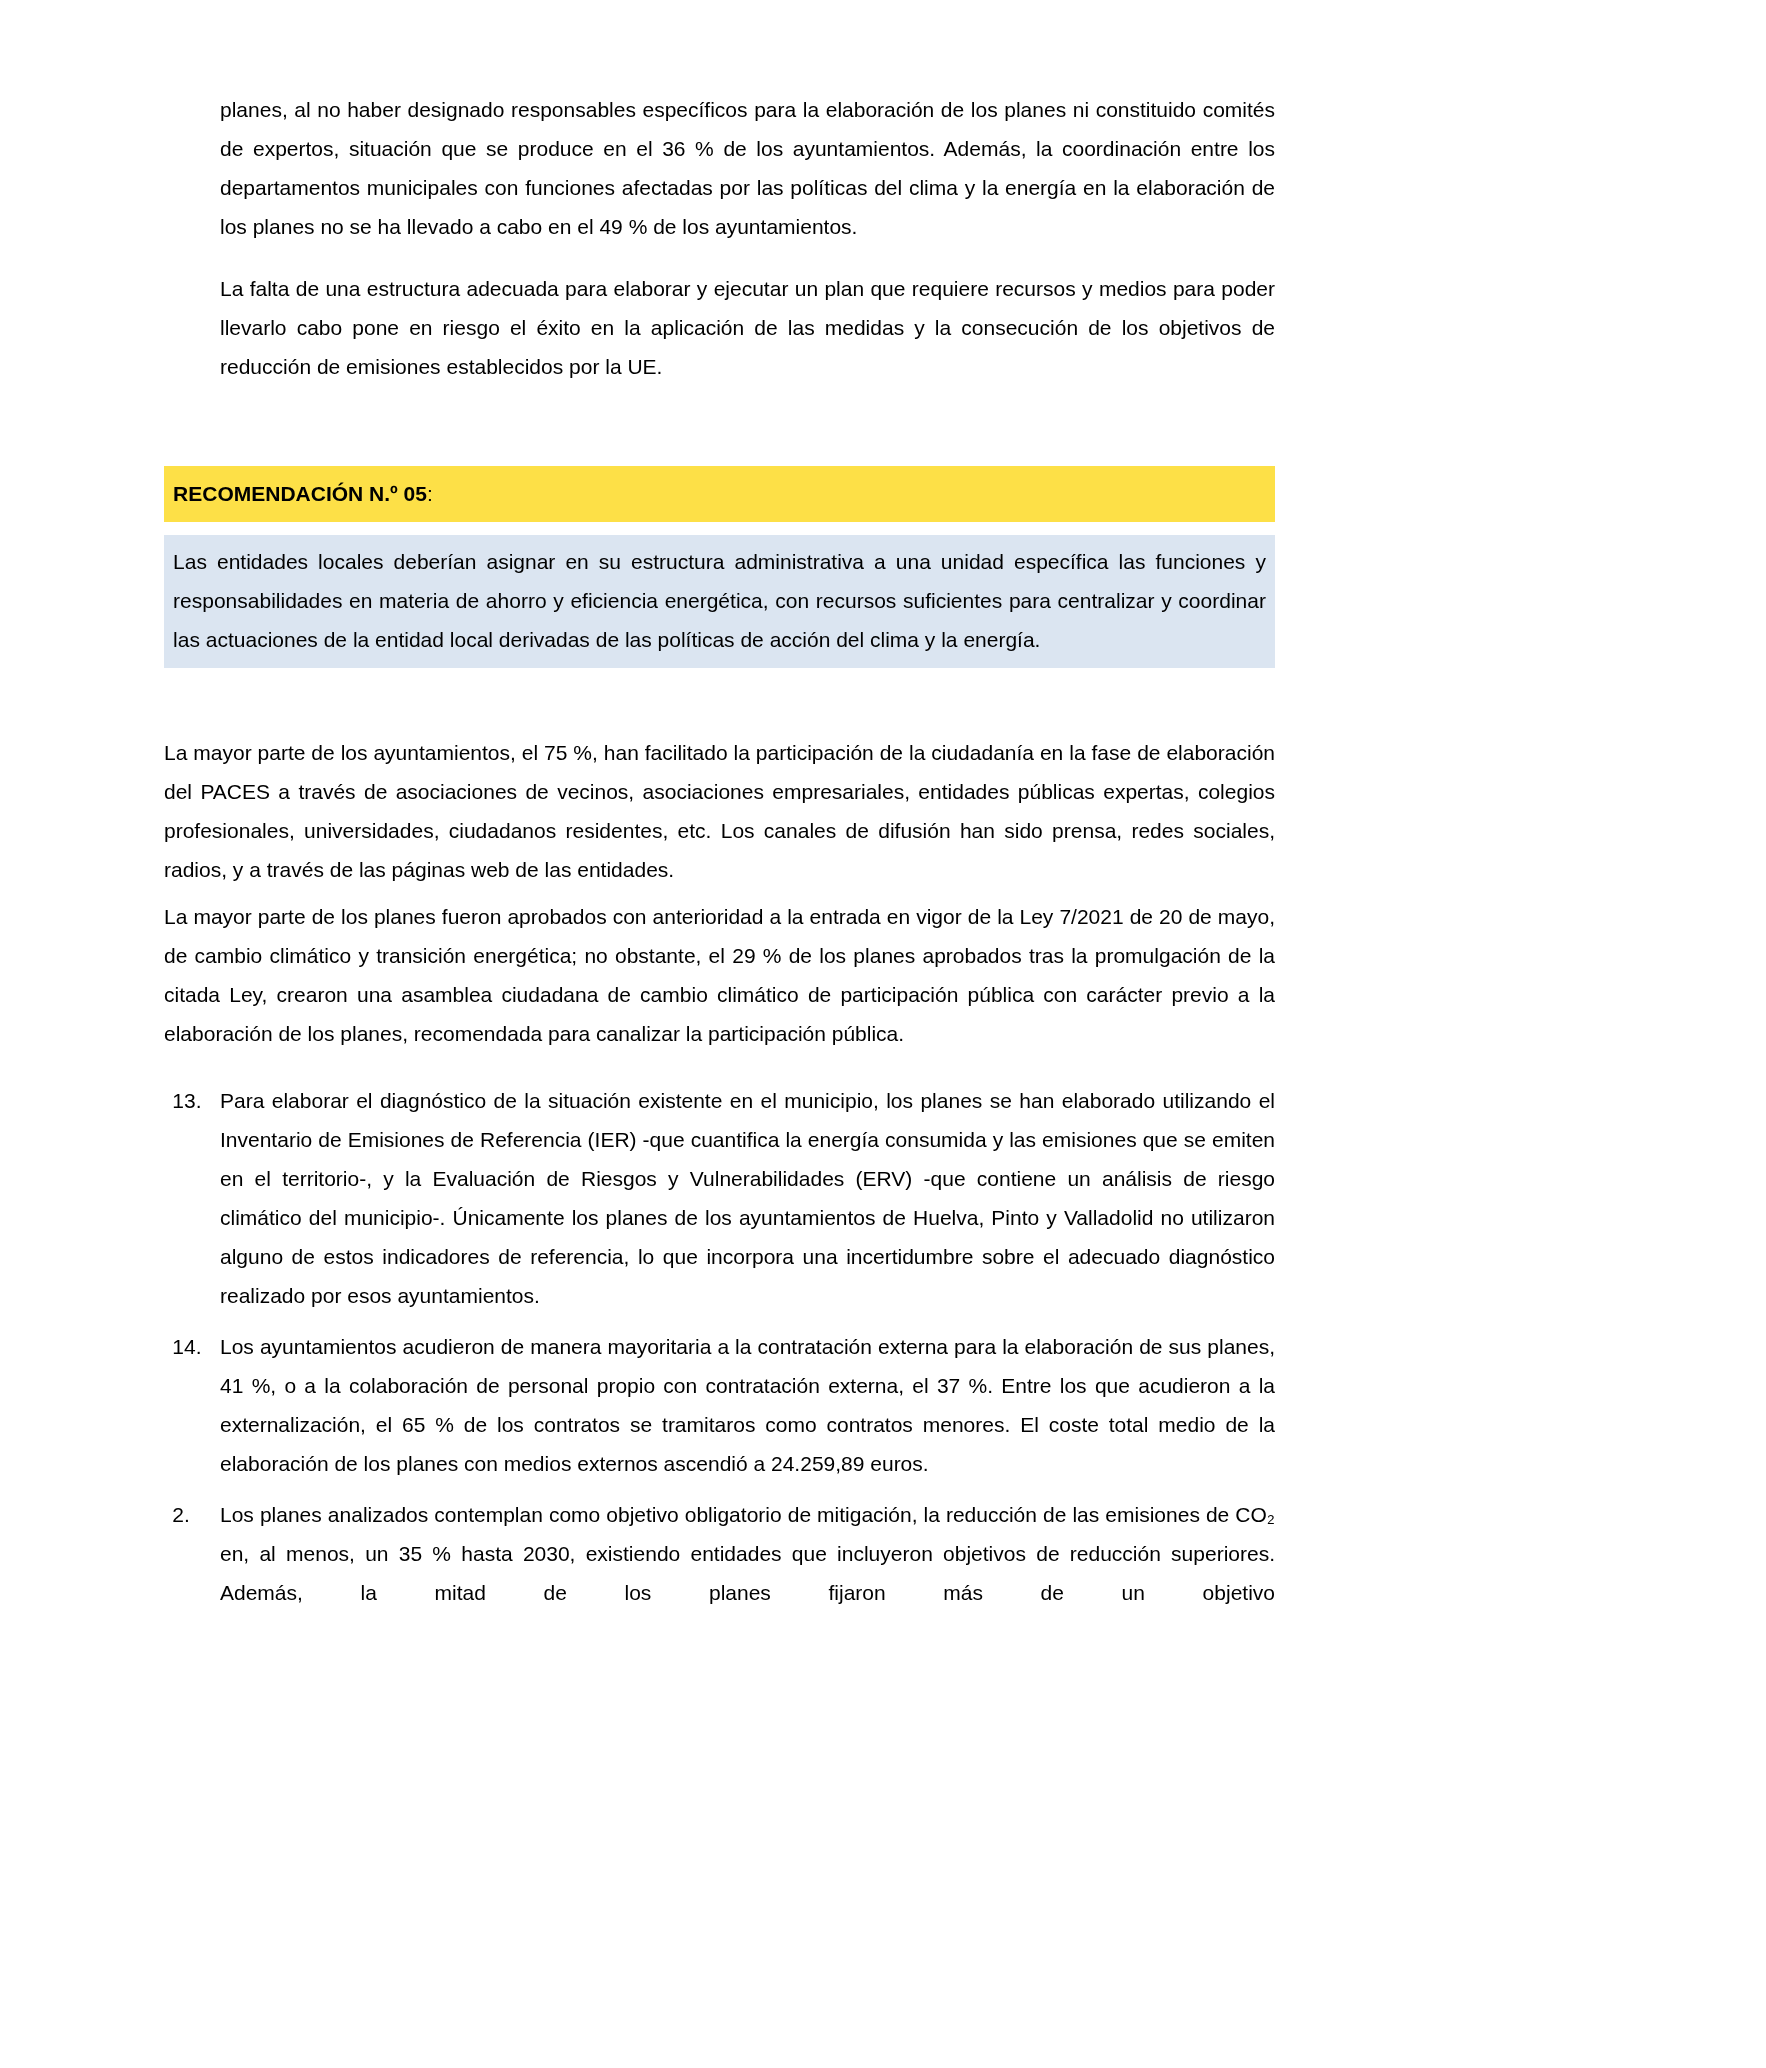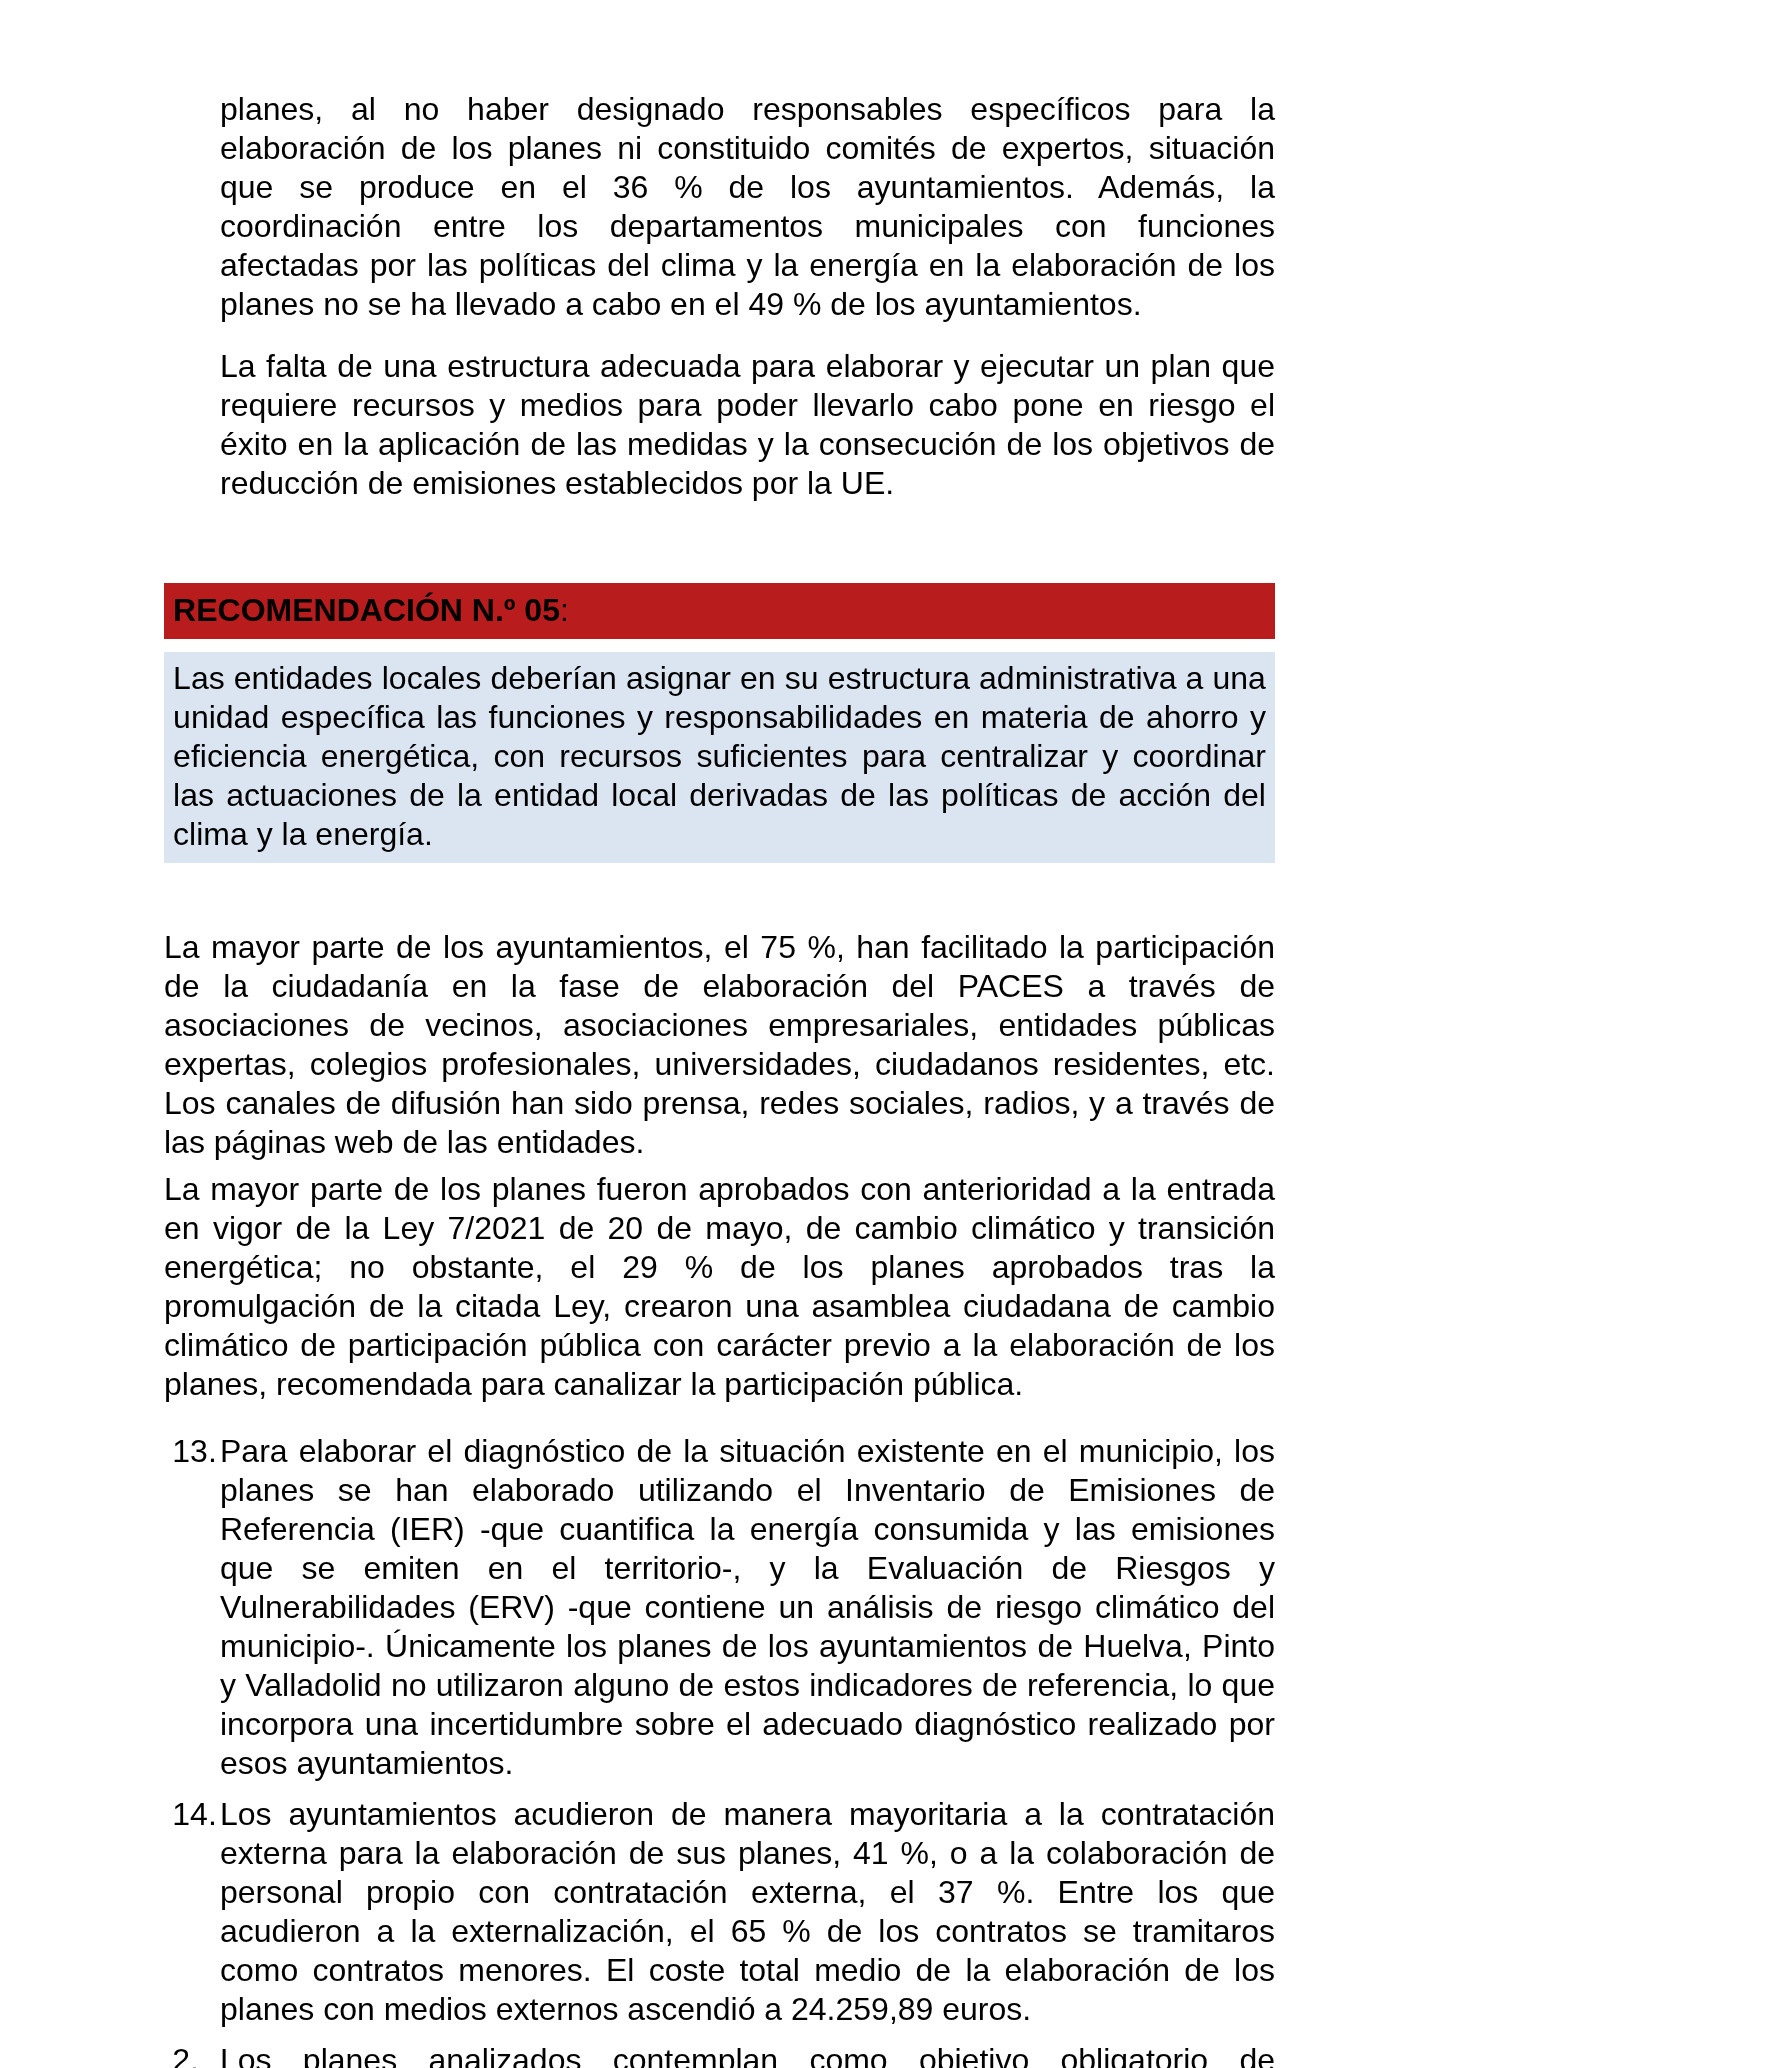--- a/index.html
+++ b/index.html
@@ -9,21 +9,21 @@
     height: 2068px;
     font-family: "Liberation Sans", sans-serif;
     color: #000000;
     overflow: hidden;
   }
   .page {
     width: 1438px;
     height: 2068px;
     background: #ffffff;
     padding: 90px 163px 0 164px;
-    font-size: 32px;
+    font-size: 21px;
     line-height: 39px;
   }
   .para {
     text-align: justify;
     margin-left: 56px;
     margin-bottom: 23px;
   }
   .rec-box {
     margin-top: 80px;
     margin-bottom: 65px;
@@ -57,21 +57,21 @@
 </head>
 <body>
 
 <div class="page">
 
   <p class="para">planes, al no haber designado responsables específicos para la elaboración de los planes ni constituido comités de expertos, situación que se produce en el 36 % de los ayuntamientos. Además, la coordinación entre los departamentos municipales con funciones afectadas por las políticas del clima y la energía en la elaboración de los planes no se ha llevado a cabo en el 49 % de los ayuntamientos.</p>
 
   <p class="para">La falta de una estructura adecuada para elaborar y ejecutar un plan que requiere recursos y medios para poder llevarlo cabo pone en riesgo el éxito en la aplicación de las medidas y la consecución de los objetivos de reducción de emisiones establecidos por la UE.</p>
 
   <div class="rec-box">
-    <div class="rec-title" style="background-color: #b91c1c;">
+    <div class="rec-title" style="background-color: #fde047;">
       <span class="label">RECOMENDACIÓN N.º 05</span><span>:</span>
     </div>
     <div class="rec-body" style="background-color: rgb(219, 229, 241);">Las entidades locales deberían asignar en su estructura administrativa a una unidad específica las funciones y responsabilidades en materia de ahorro y eficiencia energética, con recursos suficientes para centralizar y coordinar las actuaciones de la entidad local derivadas de las políticas de acción del clima y la energía.</div>
   </div>
 
   <div class="item gap-none">
     <div class="item-body">
       <p class="item-para">La mayor parte de los ayuntamientos, el 75 %, han facilitado la participación de la ciudadanía en la fase de elaboración del PACES a través de asociaciones de vecinos, asociaciones empresariales, entidades públicas expertas, colegios profesionales, universidades, ciudadanos residentes, etc. Los canales de difusión han sido prensa, redes sociales, radios, y a través de las páginas web de las entidades.</p>
       <p class="item-para">La mayor parte de los planes fueron aprobados con anterioridad a la entrada en vigor de la Ley 7/2021 de 20 de mayo, de cambio climático y transición energética; no obstante, el 29 % de los planes aprobados tras la promulgación de la citada Ley, crearon una asamblea ciudadana de cambio climático de participación pública con carácter previo a la elaboración de los planes, recomendada para canalizar la participación pública.</p>
     </div>

